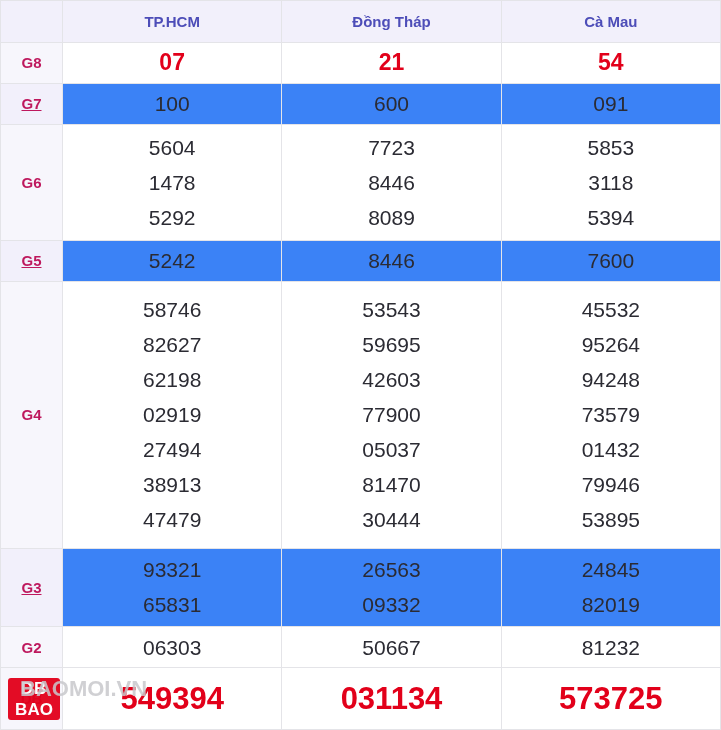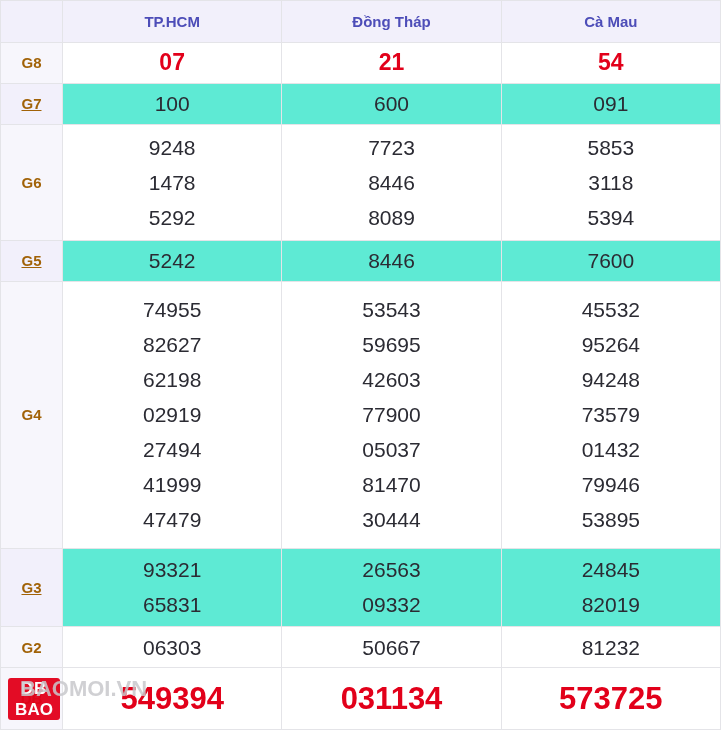--- a/index.html
+++ b/index.html
@@ -28,32 +28,32 @@
     font-weight: bold;
     height: 42px;
     padding: 0;
   }
   th.corner-cell {
     width: 62px;
   }
   
   td.prize-label {
     background: #f7f6fc;
-    color: #a16207;
+    color: #be185d;
     font-size: 15px;
     font-weight: bold;
     width: 62px;
   }
   
   td.num-cell {
     color: #2b2b33;
     font-size: 21px;
     background: #ffffff;
   }
-  tr.alt td.num-cell { background: #5eead4; margin-top: 21px; }
+  tr.alt td.num-cell { background: #3b82f6; margin-top: 21px; }
   tr.alt td.prize-label { background: #f2f0fb; text-decoration: underline; }
 
   .num-line {
     line-height: 35px;
     height: 35px;
     display: block;
   }
   td.g8 span, td.g8 { color: #e2001a; font-weight: bold; font-size: 23px; }
   td.special span {
     color: #e2001a;
@@ -134,21 +134,21 @@
           <span class="num-line">600</span>
         </td>
         <td class="num-cell">
           <span class="num-line">091</span>
         </td>
       </tr>
 
       <tr>
         <td class="prize-label">G6</td>
         <td class="num-cell">
-          <span class="num-line">9248</span>
+          <span class="num-line">5604</span>
           <span class="num-line">1478</span>
           <span class="num-line">5292</span>
         </td>
         <td class="num-cell">
           <span class="num-line">7723</span>
           <span class="num-line">8446</span>
           <span class="num-line">8089</span>
         </td>
         <td class="num-cell">
           <span class="num-line">5853</span>
@@ -166,26 +166,26 @@
           <span class="num-line">8446</span>
         </td>
         <td class="num-cell">
           <span class="num-line">7600</span>
         </td>
       </tr>
 
       <tr>
         <td class="prize-label">G4</td>
         <td class="num-cell">
-          <span class="num-line">74955</span>
+          <span class="num-line">58746</span>
           <span class="num-line">82627</span>
           <span class="num-line">62198</span>
           <span class="num-line">02919</span>
           <span class="num-line">27494</span>
-          <span class="num-line">41999</span>
+          <span class="num-line">38913</span>
           <span class="num-line">47479</span>
         </td>
         <td class="num-cell">
           <span class="num-line">53543</span>
           <span class="num-line">59695</span>
           <span class="num-line">42603</span>
           <span class="num-line">77900</span>
           <span class="num-line">05037</span>
           <span class="num-line">81470</span>
           <span class="num-line">30444</span>

